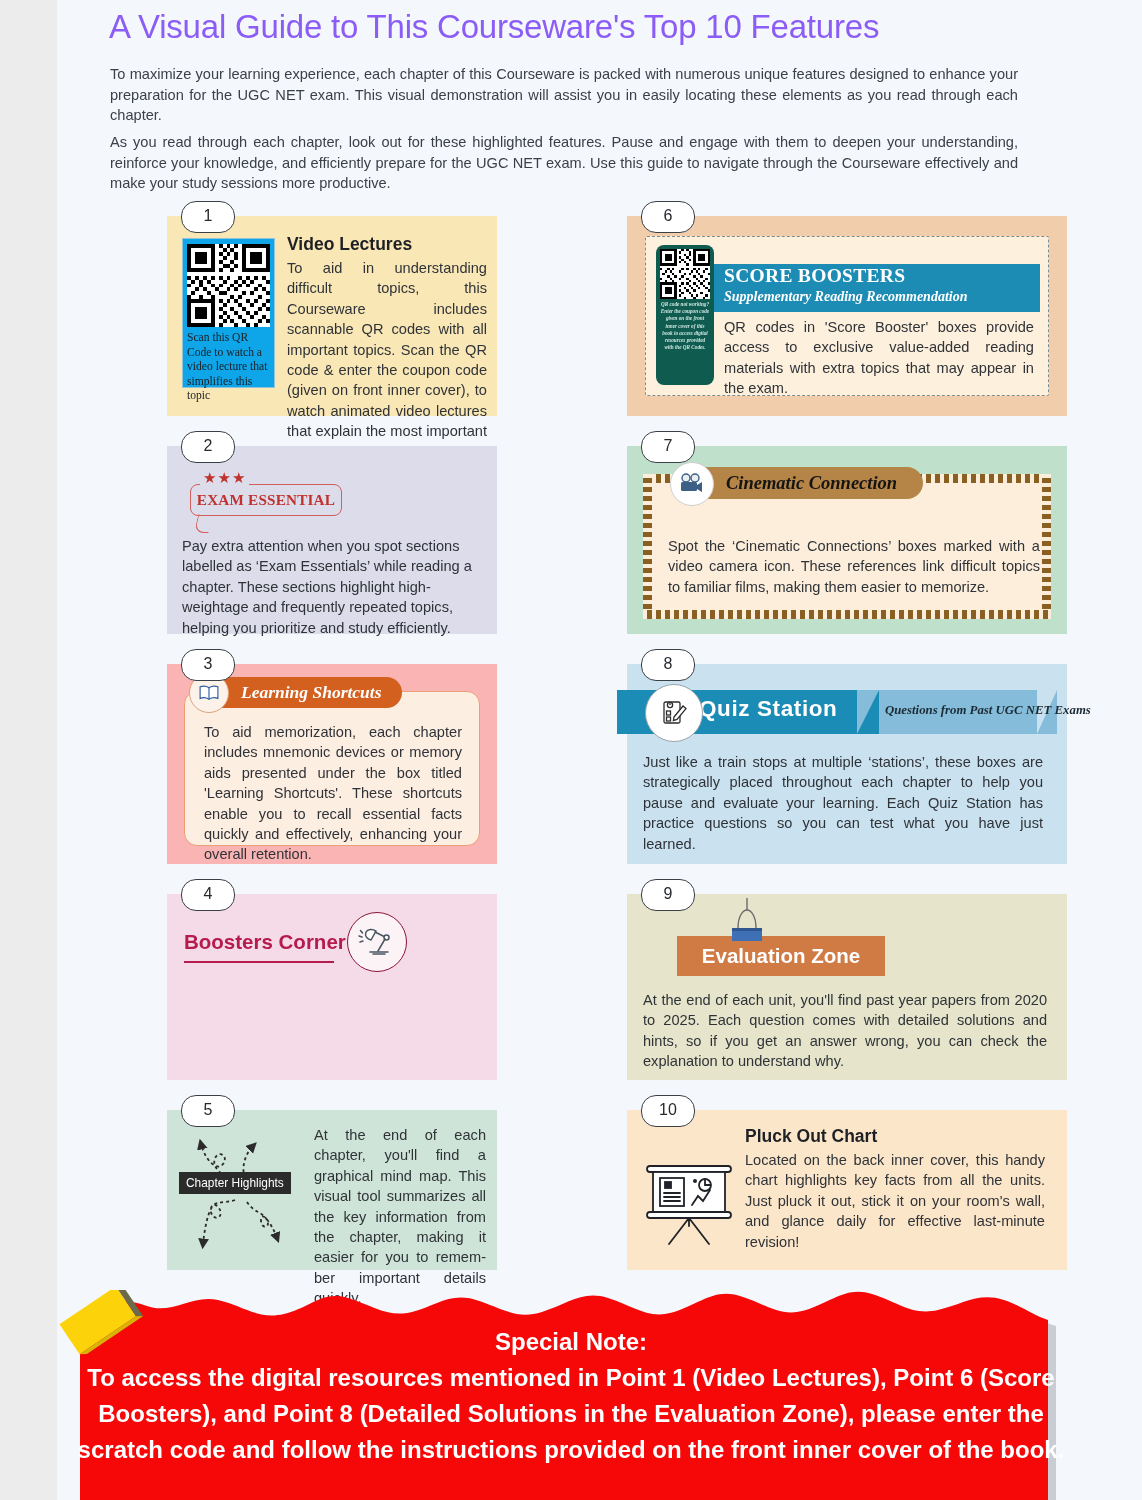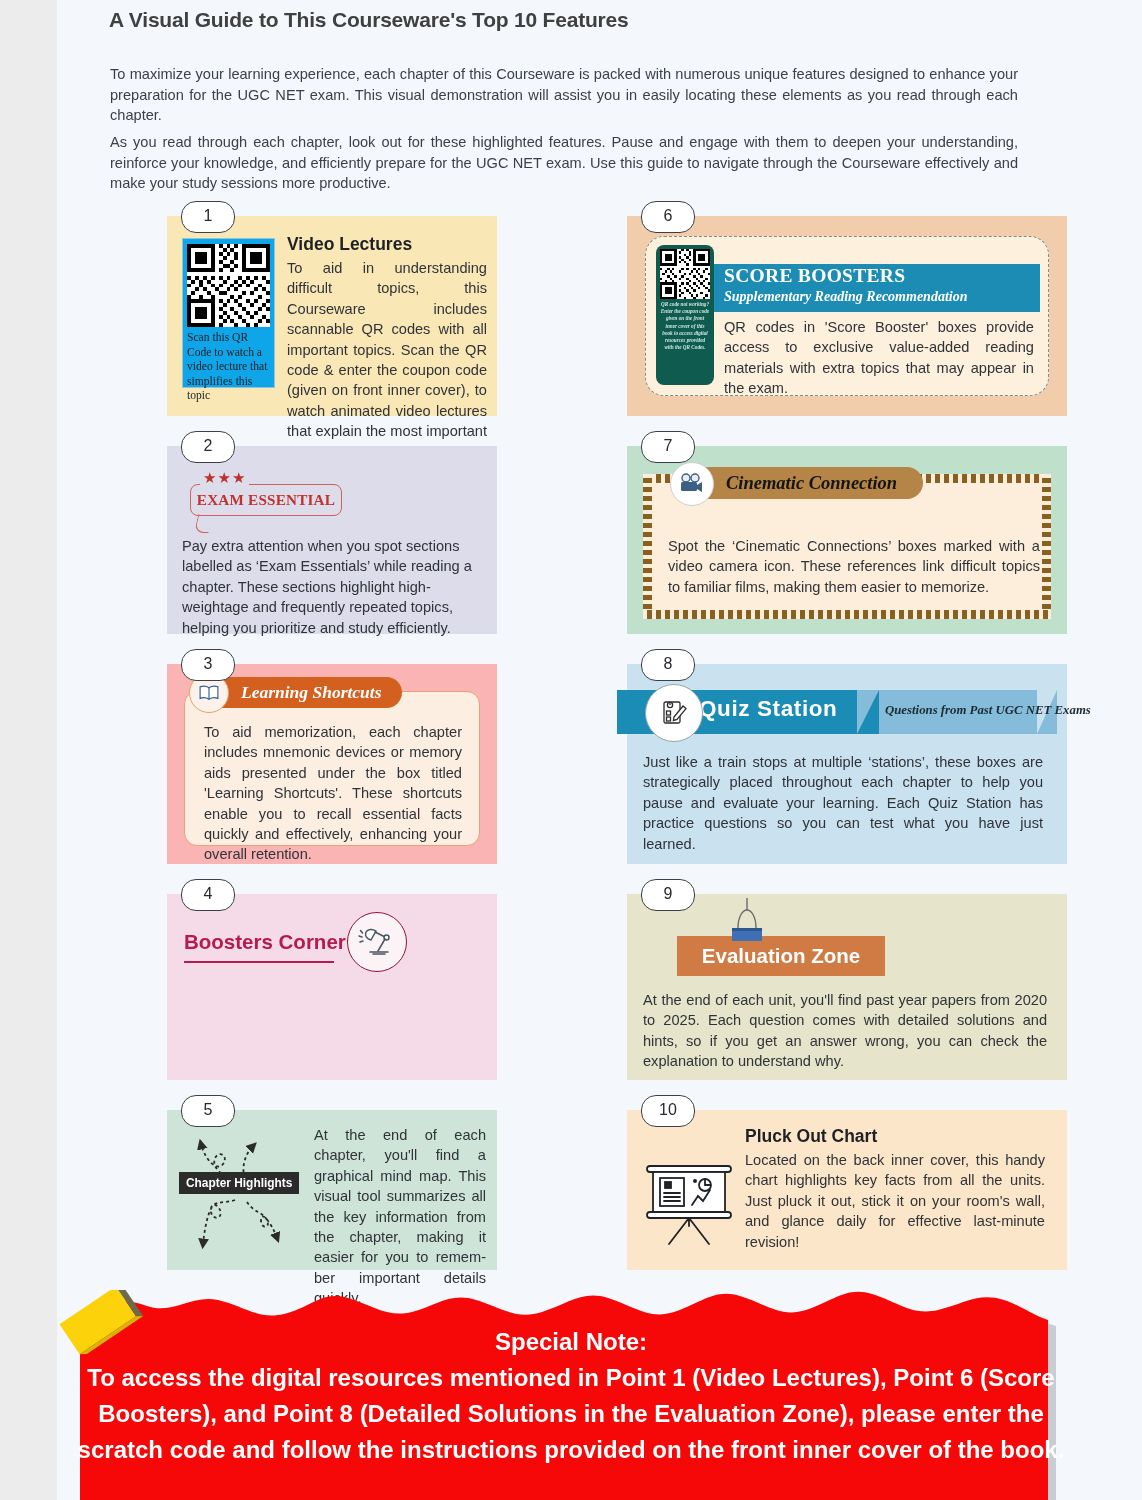--- a/index.html
+++ b/index.html
@@ -9,21 +9,21 @@
     font-family:"Liberation Sans", sans-serif;
     -webkit-font-smoothing:antialiased;
   }
   .page{
     position:absolute;left:57px;top:0;width:1085px;height:1500px;
     background:#f4f7fc;overflow:hidden;
   }
   
   .title{
     position:absolute;left:52px;top:8px;width:960px;
-    font-size:21px;font-weight:bold;color:#404040;letter-spacing:-0.2px;
+    font-size:33px;font-weight:normal;color:#8b5cf6;letter-spacing:-0.2px;
     white-space:nowrap;
   }
   .intro{
     position:absolute;left:53px;width:908px;
     font-size:14.6px;line-height:20.6px;color:#3b3f46;text-align:justify;
   }
   .intro.p1{top:64px;}
   .intro.p2{top:132px;}
   
   .card{position:absolute;box-sizing:border-box;}
@@ -99,28 +99,28 @@
   .cc-icon{
     position:absolute;left:180px;top:18px;width:58px;height:58px;border-radius:50%;
     background:#fbf3f6;border:1.6px solid #8d1437;
   }
   #c4 .c4-body{position:absolute;left:17px;top:91px;width:298px;}
   
   #c5{left:110px;top:1110px;width:330px;height:160px;background:#cfe4d8;}
   .mm{position:absolute;left:8px;top:10px;width:140px;height:145px;}
   .mm-label{
     position:absolute;left:12px;top:62px;background:#2b2b2b;color:#ffffff;
-    font-size:11.9px;font-weight:bold;padding:4px 7px;white-space:nowrap;z-index:4;
+    font-size:11.9px;font-weight:normal;padding:4px 7px;white-space:nowrap;z-index:4;
   }
   #c5 .c5-body{position:absolute;left:147px;top:15px;width:172px;}
   
   #c6{left:570px;top:216px;width:440px;height:200px;background:#f1cdac;}
   .sb-outer{
     position:absolute;left:18px;top:20px;width:404px;height:160px;
-    background:#fdf0dd;border:1.5px dashed #7e8b8f;border-radius:19px;box-sizing:border-box;
+    background:#fdf0dd;border:1.5px dashed #7e8b8f;border-radius:2px;box-sizing:border-box;
   }
   .sb-band{position:absolute;left:10px;top:27px;width:384px;height:48px;background:#1d8cb5;}
   .sb-t1{
     position:absolute;left:78px;top:28px;font-family:"Liberation Serif", serif;
     font-weight:bold;font-size:19.5px;color:#ffffff;letter-spacing:.3px;
   }
   .sb-t2{
     position:absolute;left:78px;top:52px;font-family:"Liberation Serif", serif;
     font-weight:bold;font-style:italic;font-size:14px;color:#ffffff;
   }

